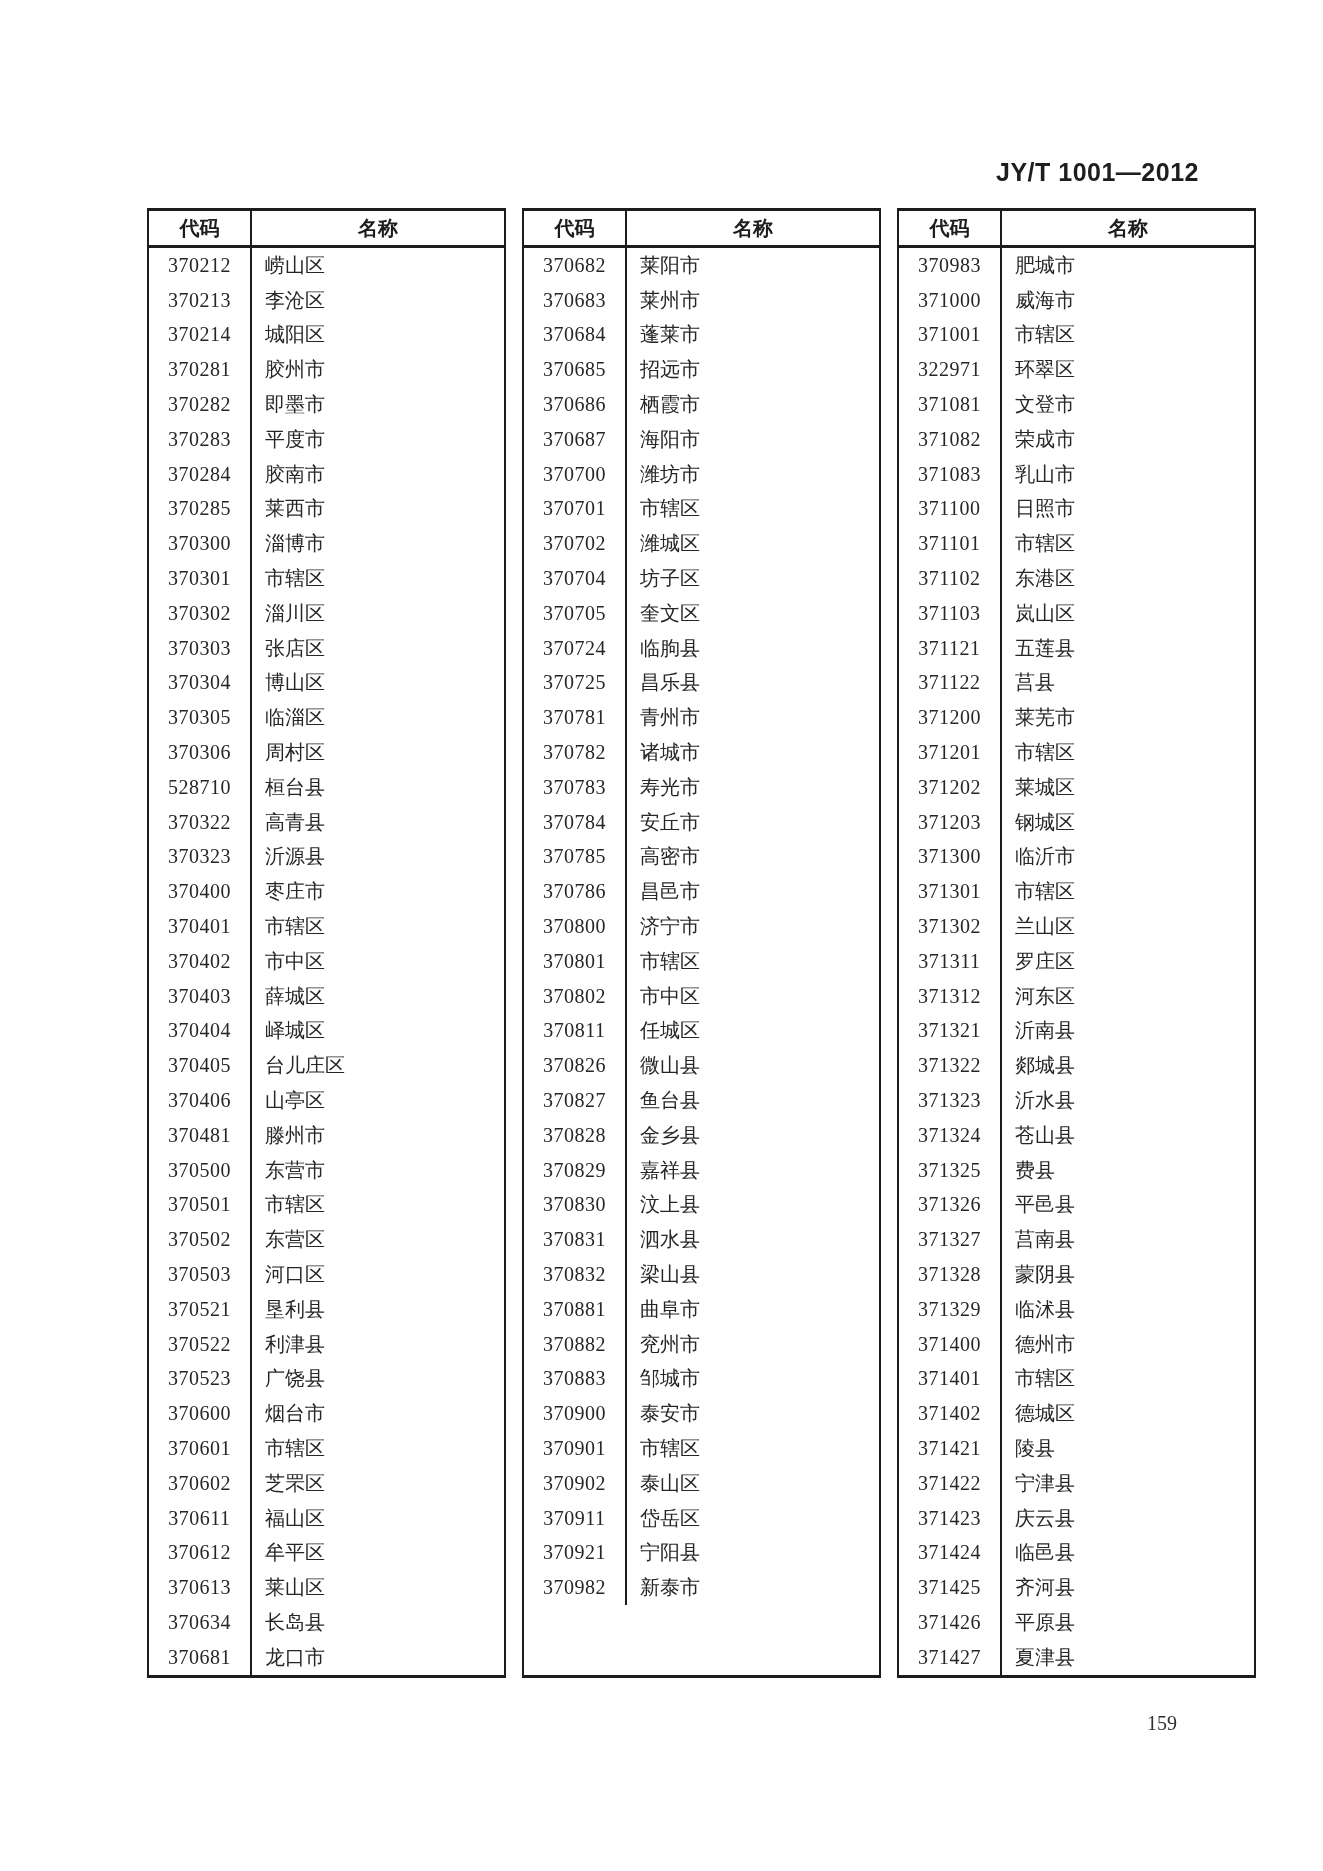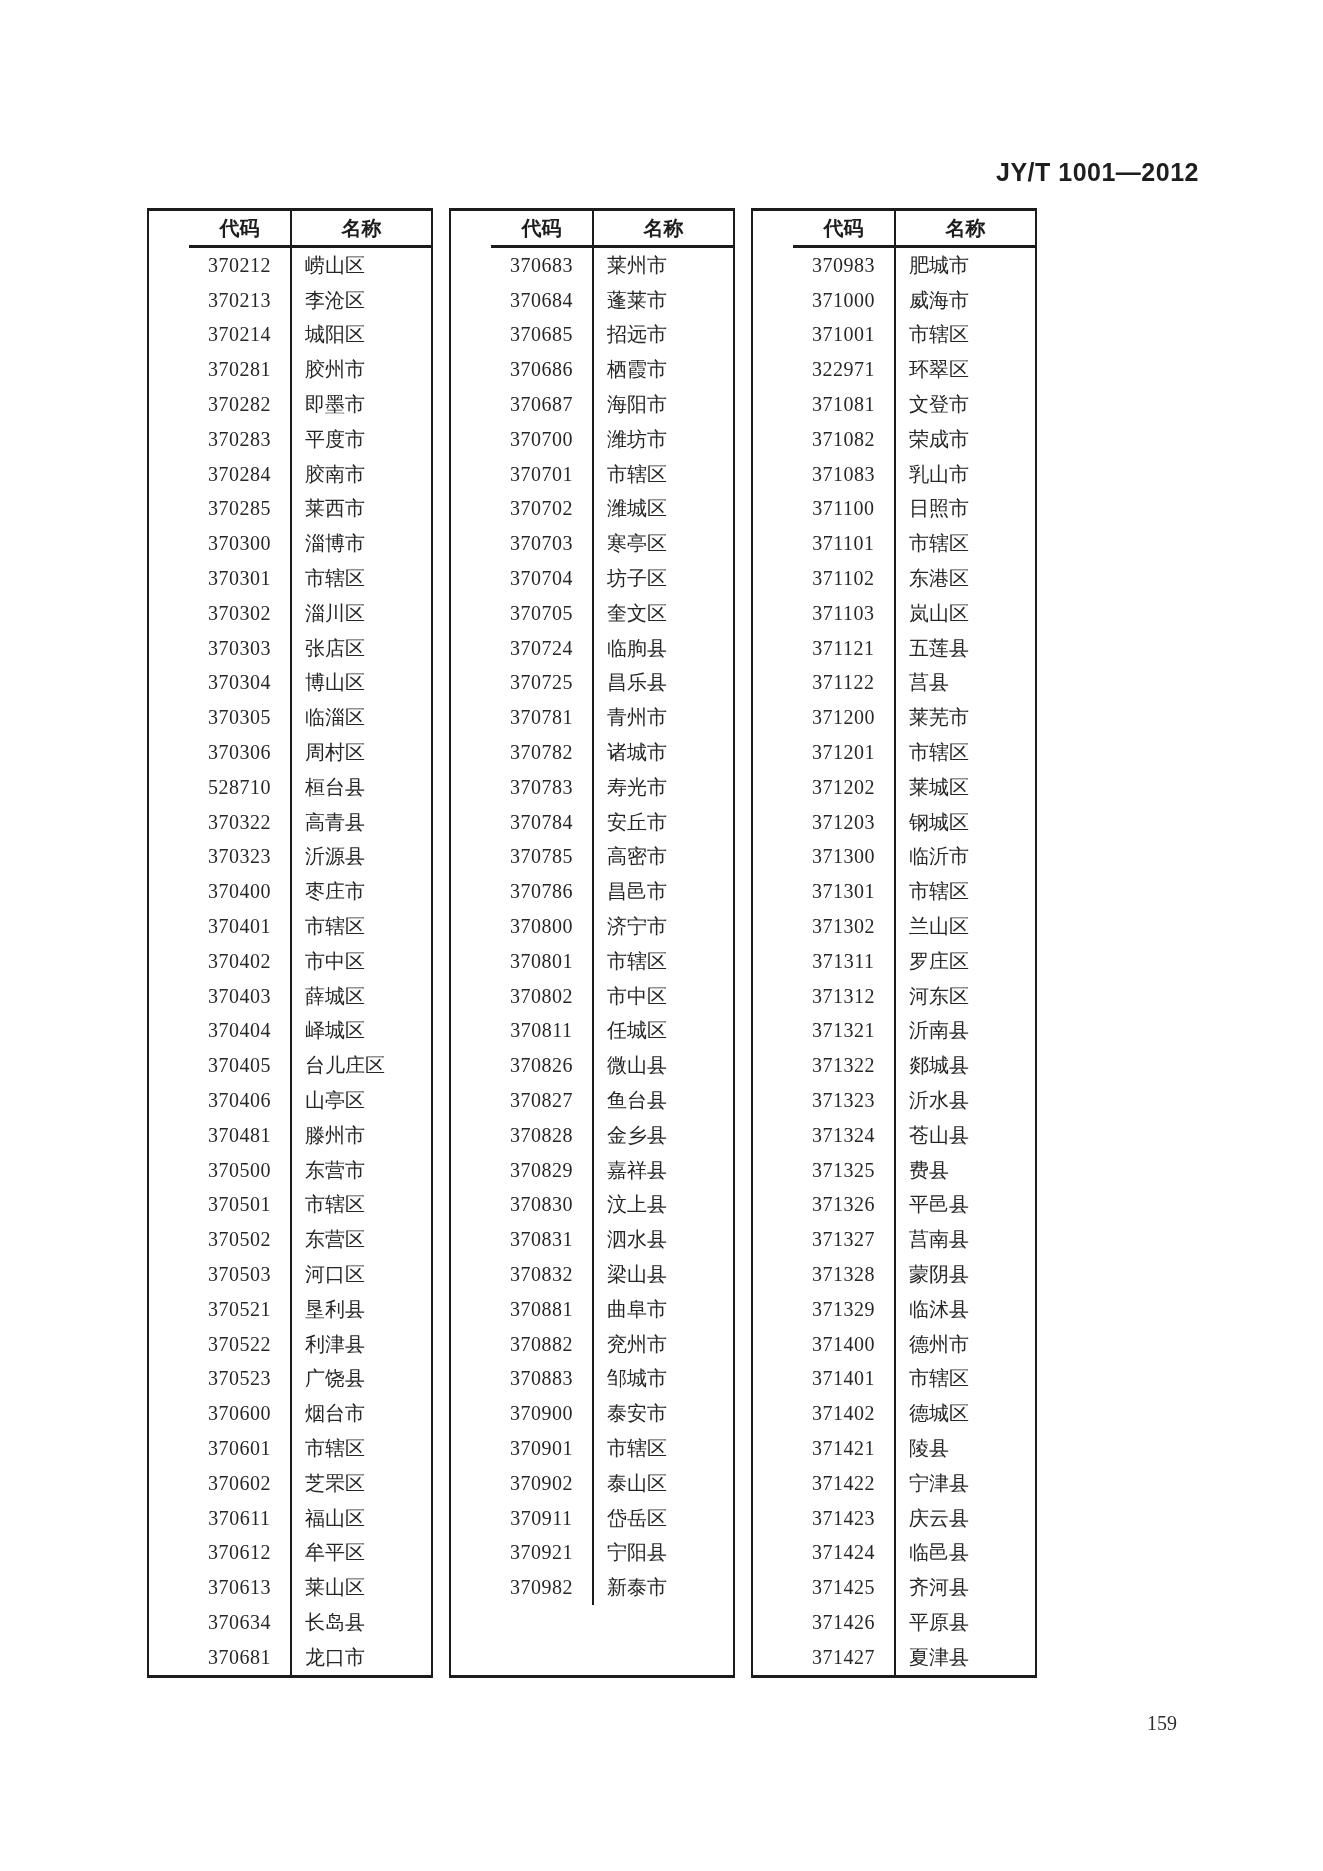--- a/index.html
+++ b/index.html
@@ -23,27 +23,26 @@
     white-space: nowrap;
   }
   .tables {
     position: absolute;
     left: 147px;
     top: 208px;
     display: flex;
     gap: 16px;
   }
   .table {
-    width: 286px;
+    width: 359px;
     box-sizing: border-box;
     border: 2px solid #1c1c1c;
     border-top-width: 3px;
     border-bottom-width: 3px;
     background: #ffffff;
-    padding-left: 40px;
   }
   .thead {
     display: flex;
     height: 34px;
     border-bottom: 3px solid #1c1c1c;
   }
   .th {
     display: flex;
     align-items: center;
     justify-content: center;
@@ -259,20 +258,24 @@
         </div>
     </section>
 
     <section class="table">
       <div class="thead">
         <div class="th code">代码</div>
         <div class="th name">名称</div>
       </div>
       <div class="tbody">
           <div class="row">
+            <div class="cell code">370682</div>
+            <div class="cell name">莱阳市</div>
+          </div>
+          <div class="row">
             <div class="cell code">370683</div>
             <div class="cell name">莱州市</div>
           </div>
           <div class="row">
             <div class="cell code">370684</div>
             <div class="cell name">蓬莱市</div>
           </div>
           <div class="row">
             <div class="cell code">370685</div>
             <div class="cell name">招远市</div>
@@ -289,24 +292,20 @@
             <div class="cell code">370700</div>
             <div class="cell name">潍坊市</div>
           </div>
           <div class="row">
             <div class="cell code">370701</div>
             <div class="cell name">市辖区</div>
           </div>
           <div class="row">
             <div class="cell code">370702</div>
             <div class="cell name">潍城区</div>
-          </div>
-          <div class="row">
-            <div class="cell code">370703</div>
-            <div class="cell name">寒亭区</div>
           </div>
           <div class="row">
             <div class="cell code">370704</div>
             <div class="cell name">坊子区</div>
           </div>
           <div class="row">
             <div class="cell code">370705</div>
             <div class="cell name">奎文区</div>
           </div>
           <div class="row">

